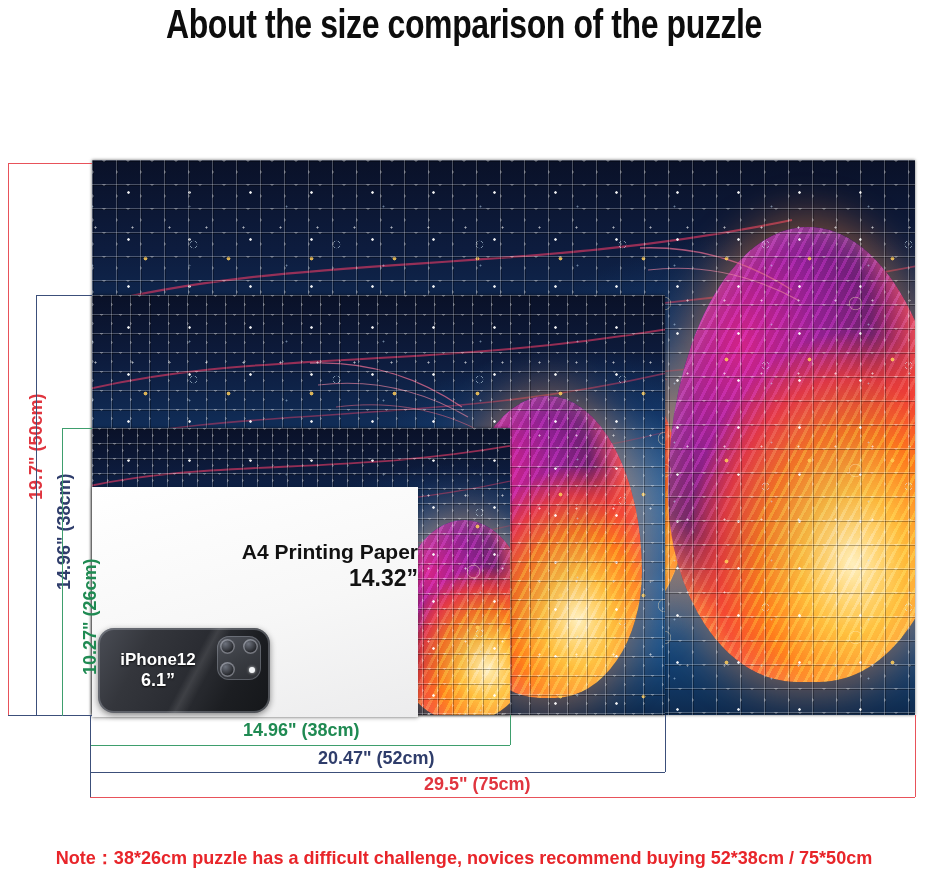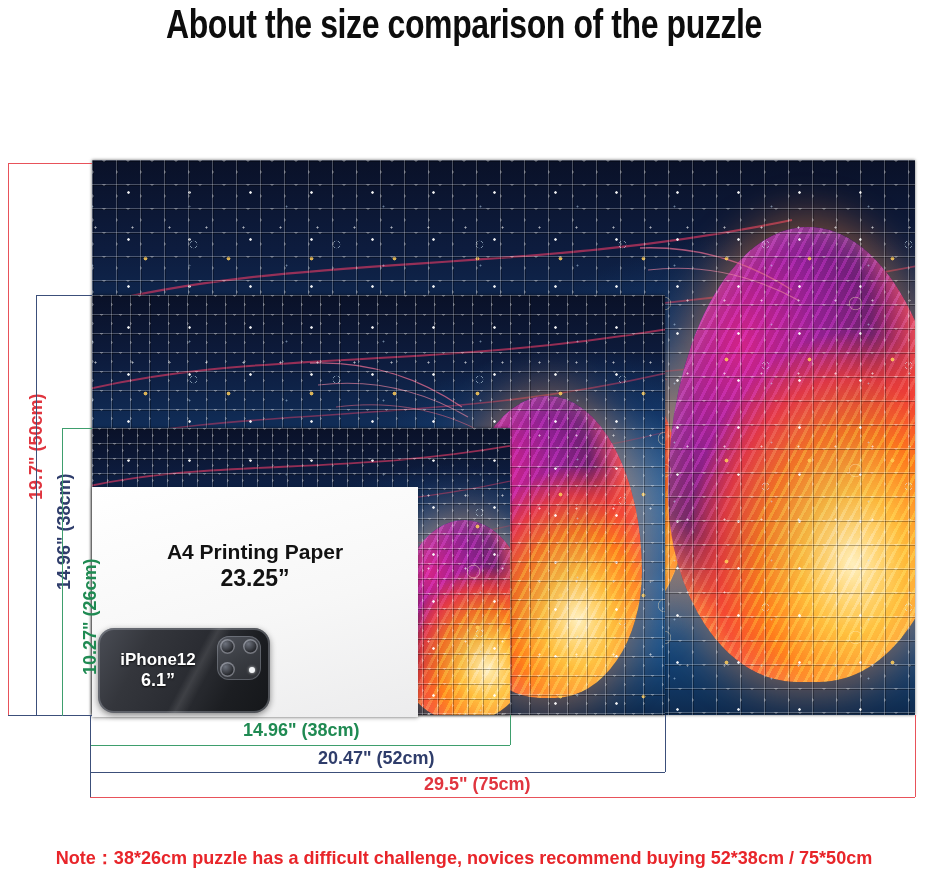--- a/index.html
+++ b/index.html
@@ -94,21 +94,21 @@
   #panel-medium{left:92px;  top:295px; width:573px; height:420px;}
   #panel-small {left:92px;  top:428px; width:418px; height:287px;}
 
   
   #a4-paper{
     position:absolute;left:92px;top:487px;width:326px;height:230px;
     background:linear-gradient(165deg,#ffffff 0%,#f7f7f7 55%,#ececed 100%);
     box-shadow:0 1px 4px rgba(0,0,0,.35);
   }
   #a4-paper .a4-text{
-    position:absolute;left:0;right:0;top:52px;text-align:center;color:#121212;
+    position:absolute;left:0;right:0;top:52px;text-align:right;color:#121212;
     font-weight:bold;font-size:21px;line-height:26px;
   }
   #a4-paper .a4-sub{display:block;font-size:23px;}
 
   
   #iphone{
     position:absolute;left:98px;top:628px;width:172px;height:85px;
     border-radius:16px;
     background:linear-gradient(118deg,#4a4d55 0%,#34363c 26%,#2b2d33 50%,#26282d 64%,#1c1e22 76%,#15171a 100%);
     box-shadow:0 2px 6px rgba(0,0,0,.45), inset 0 0 0 2px rgba(150,155,165,.45);
@@ -234,21 +234,21 @@
       </div>
       <div class="stars"></div>
       <div class="bubbles"></div>
     </div>
     <div class="jig jig-sm"></div>
   </div>
 
   <div id="a4-paper">
     <div class="a4-text">
       <span>A4 Printing Paper</span>
-      <span class="a4-sub">23.25”</span>
+      <span class="a4-sub">14.32”</span>
     </div>
   </div>
 
   <div id="iphone">
     <div class="camera">
       <div class="lens l1"></div>
       <div class="lens l2"></div>
       <div class="lens l3"></div>
       <div class="flash"></div>
     </div>

